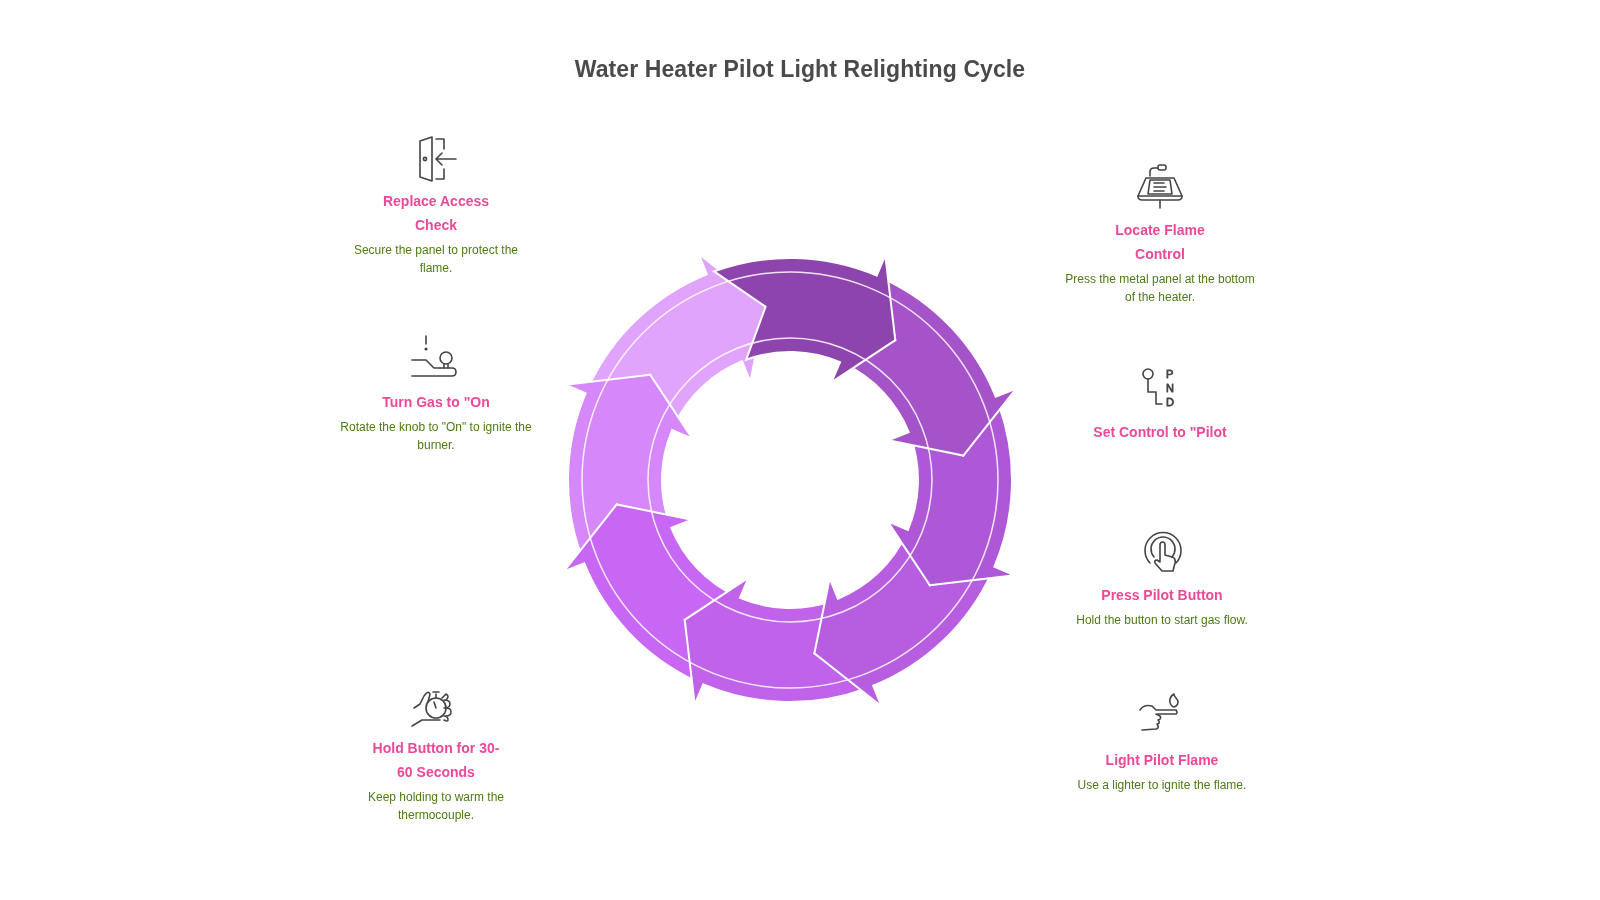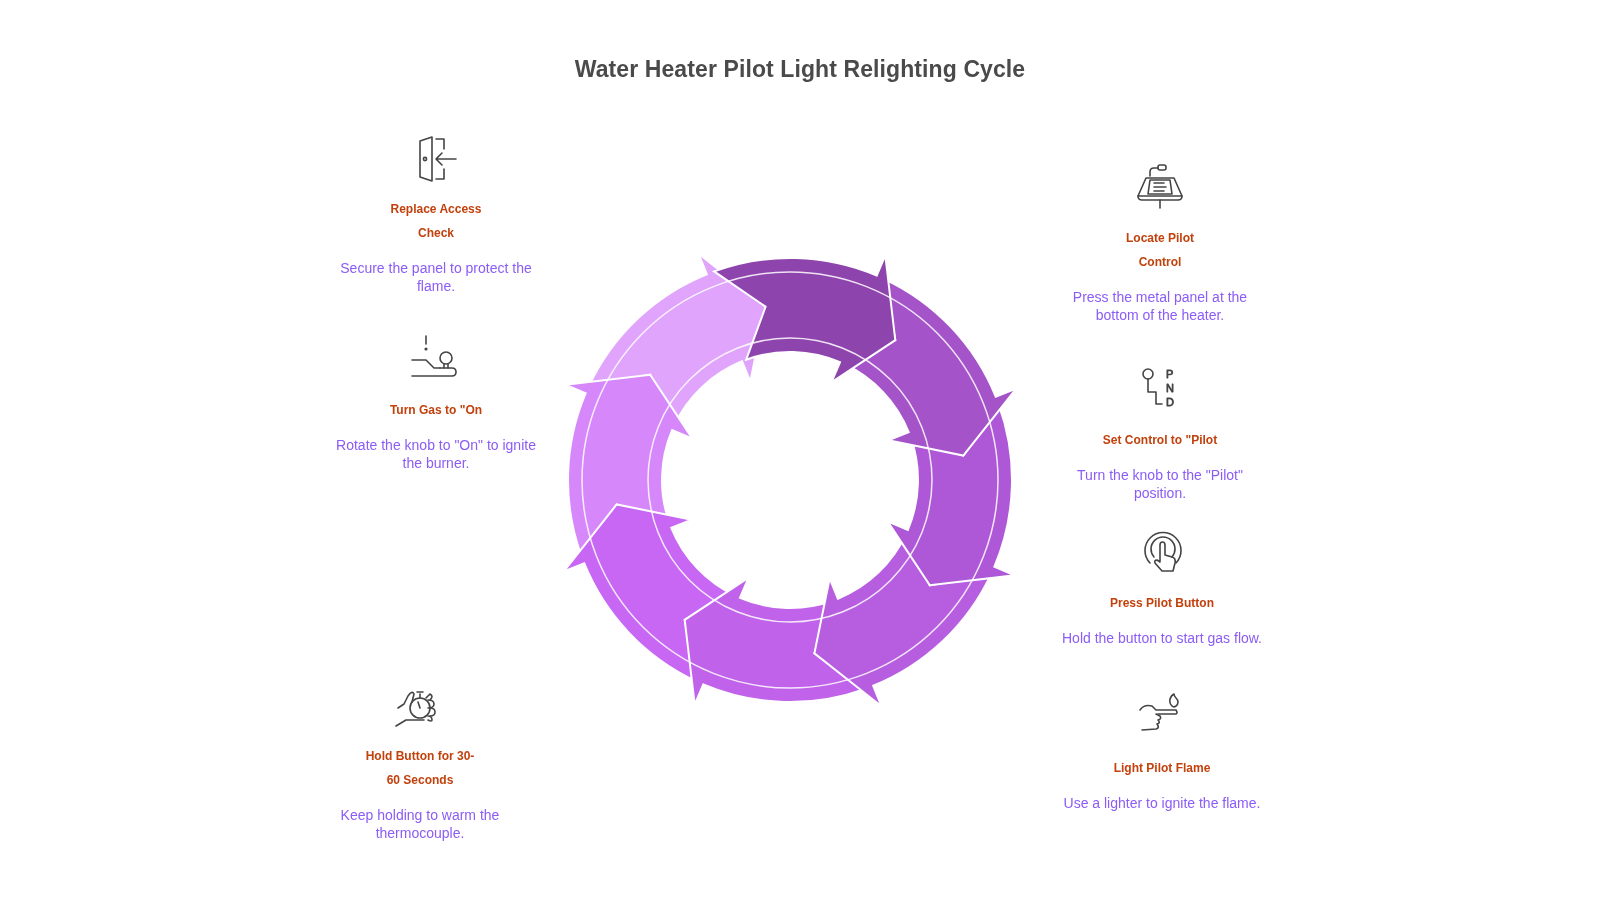--- a/index.html
+++ b/index.html
@@ -44,32 +44,32 @@
       width: 52px;
       height: 52px;
       stroke: #444444;
       fill: none;
       stroke-width: 1.6;
       stroke-linecap: round;
       stroke-linejoin: round;
     }
     .step .heading {
       display: block;
-      font-size: 12px;
+      font-size: 14px;
       font-weight: bold;
       line-height: 24px;
-      color: #c2410c;
-      margin-top: 12px;
+      color: #ec4899;
+      margin-top: 4px;
     }
     .step .desc {
       display: block;
-      font-size: 14px;
+      font-size: 12px;
       line-height: 18px;
-      color: #8b5cf6;
-      margin-top: 14px;
+      color: #4d7c0f;
+      margin-top: 4px;
     }
     .ring {
       position: absolute;
       left: 555px;
       top: 225px;
       width: 480px;
       height: 510px;
     }
   </style>
 </head>
@@ -121,21 +121,21 @@
         <path d="M2 42 L42 42 Q46 42 46 38 Q46 34 42 34 L30 34"></path>
       </svg>
     </span>
     <span class="heading">
       <span>Turn Gas to "On</span>
     </span>
     <span class="desc">Rotate the knob to "On" to ignite the burner.</span>
   </div>
 
 
-  <div class="step" style="left:320px; top:680px;">
+  <div class="step" style="left:336px; top:680px;">
     <span class="icon">
       <svg viewBox="0 0 52 52">
         <path d="M2 46 L12 40 L30 40"></path>
         <path d="M4 28 L10 24 L14 16 Q18 10 20 14 L18 22"></path>
         <circle cx="26" cy="28" r="10"></circle>
         <path d="M24 22 L26 28"></path>
         <path d="M26 18 L26 14 M23 12 L29 12"></path>
         <path d="M34 20 Q40 20 40 24 Q40 28 34 28 M36 28 Q41 28 41 32 Q41 36 36 36 M34 36 Q38 36 38 40 Q38 42 34 40"></path>
         <path d="M36 20 Q40 16 36 14 L32 18"></path>
       </svg>
@@ -153,40 +153,39 @@
         <path d="M16 14 L16 10 Q16 6 20 6 L24 6"></path>
         <rect x="24" y="3" width="8" height="5" rx="2"></rect>
         <path d="M12 16 L40 16 L48 34 Q48 38 44 38 L8 38 Q4 38 4 34 Z"></path>
         <path d="M4 34 L48 34"></path>
         <path d="M16 18 L36 18 L38 32 L14 32 Z"></path>
         <path d="M20 21 L30 21 M20 25 L32 25 M20 29 L30 29"></path>
         <path d="M26 38 L26 46"></path>
       </svg>
     </span>
     <span class="heading">
-      <span>Locate Pilot</span><br>
+      <span>Locate Flame</span><br>
       <span>Control</span>
     </span>
     <span class="desc">Press the metal panel at the bottom of the heater.</span>
   </div>
 
   <div class="step" style="left:1060px; top:364px;">
     <span class="icon">
       <svg viewBox="0 0 52 52">
         <circle cx="14" cy="10" r="5"></circle>
         <path d="M14 15 L14 28 L22 28 L22 40 L28 40"></path>
         <text x="32" y="14" font-size="11" font-family="Liberation Sans, sans-serif" stroke-width="0.8" fill="#444">P</text>
         <text x="32" y="28" font-size="11" font-family="Liberation Sans, sans-serif" stroke-width="0.8" fill="#444">N</text>
         <text x="32" y="42" font-size="11" font-family="Liberation Sans, sans-serif" stroke-width="0.8" fill="#444">D</text>
       </svg>
     </span>
     <span class="heading">
       <span>Set Control to "Pilot</span>
     </span>
-    <span class="desc">Turn the knob to the "Pilot" position.</span>
   </div>
 
   <div class="step" style="left:1062px; top:692px;">
     <span class="icon">
       <svg viewBox="0 0 52 52">
         <path d="M4 18 Q8 12 16 14 L20 18 L40 18 Q42 21 40 22 L22 22"></path>
         <path d="M20 22 L24 24 Q26 27 22 28 M22 28 Q25 31 21 32 M21 32 Q24 36 20 37 L6 38"></path>
         <path d="M36 14 C32 10 34 4 38 2 C38 6 42 6 42 10 C42 14 38 16 36 14 Z"></path>
       </svg>
     </span>

